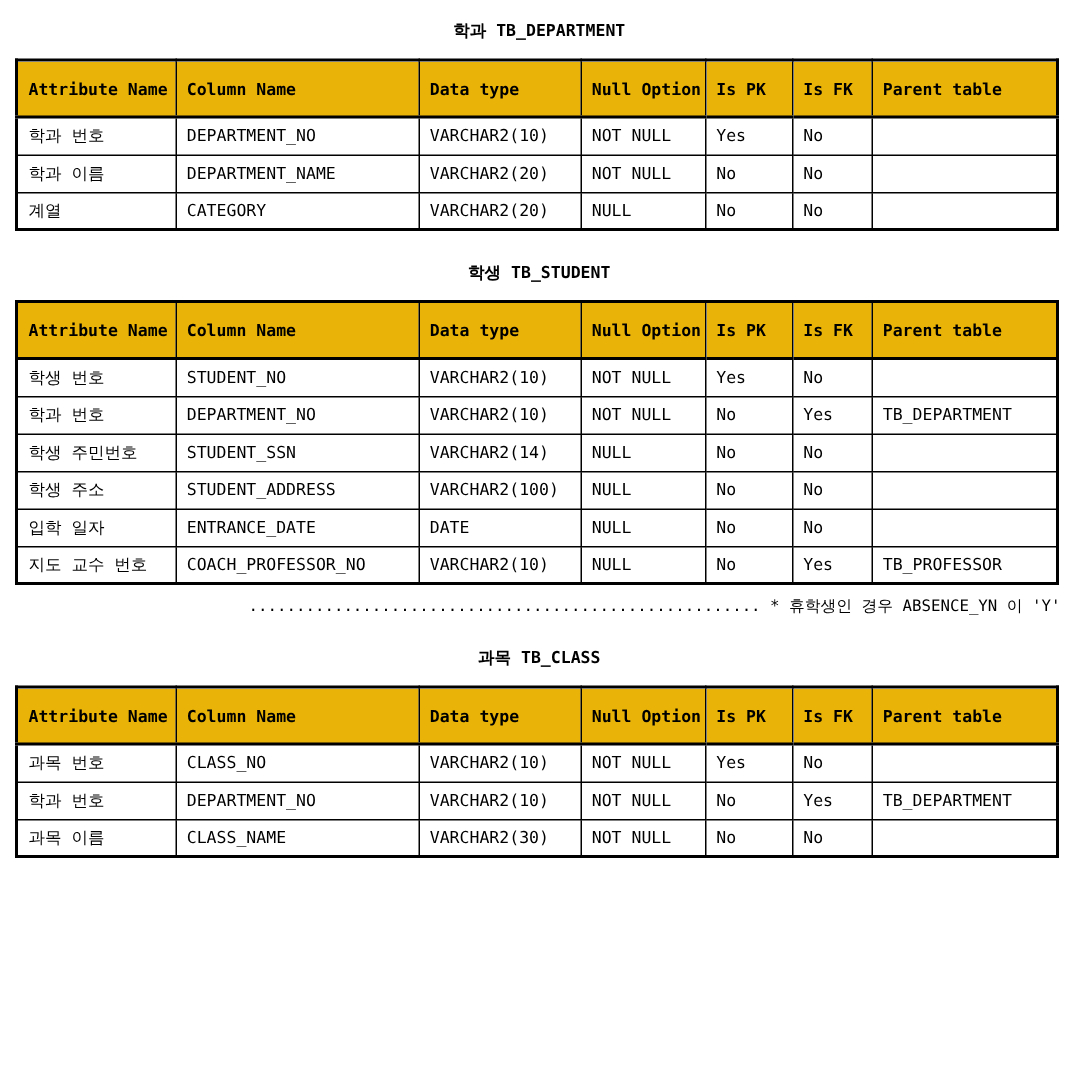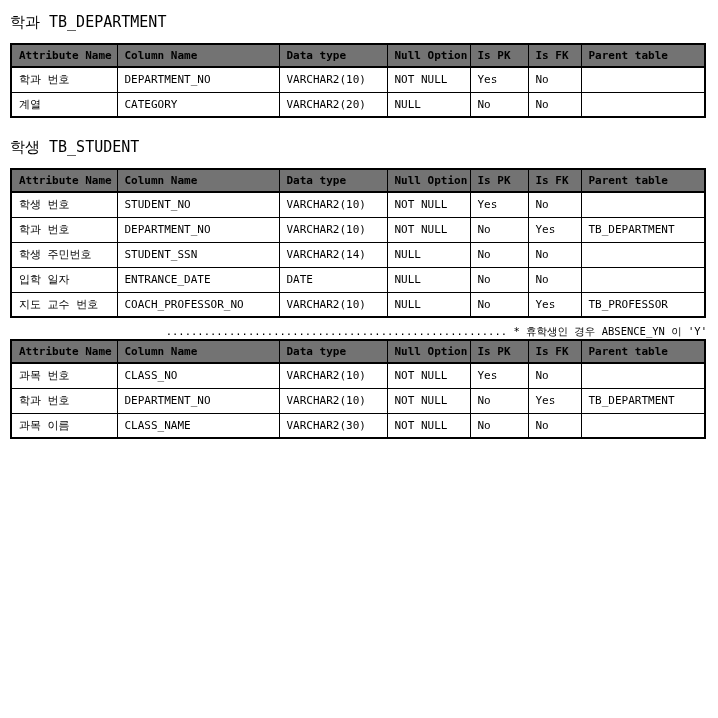--- a/index.html
+++ b/index.html
@@ -11,22 +11,23 @@
     font-family: "DejaVu Sans Mono", "Liberation Mono", monospace;
     color: #000000;
   }
   .page {
     width: 718px;
     height: 718px;
     padding: 6px 9px 10px 10px;
     overflow: hidden;
   }
   .table-title {
-    font-size: 15px;
-    font-weight: normal;
+    text-align: center;
+    font-size: 11px;
+    font-weight: bold;
     margin: 20px 0 11px 0;
     font-family: "DejaVu Sans Mono", "Liberation Mono", monospace;
   }
   .table-section:first-child .table-title { margin-top: 7px; }
   table.schema-table {
     border-collapse: collapse;
     table-layout: fixed;
     width: 694px;
     border: 2px solid #000000;
   }
@@ -34,23 +35,23 @@
   table.schema-table td {
     border: 1px solid #000000;
     font-size: 11px;
     padding: 0 7px;
     text-align: left;
     vertical-align: middle;
     white-space: nowrap;
     overflow: hidden;
   }
   table.schema-table th {
-    background: #737373;
+    background: #eab308;
     font-weight: bold;
-    height: 23px;
+    height: 38px;
     border-bottom: 2px solid #000000;
   }
   table.schema-table td {
     height: 25px;
     background: #ffffff;
   }
   .note {
     text-align: right;
     font-size: 10.5px;
     margin: 7px 2px 0 0;
@@ -90,20 +91,29 @@
           <tr>
             <td>학과 번호</td>
             <td>DEPARTMENT_NO</td>
             <td>VARCHAR2(10)</td>
             <td>NOT NULL</td>
             <td>Yes</td>
             <td>No</td>
             <td></td>
           </tr>
           <tr>
+            <td>학과 이름</td>
+            <td>DEPARTMENT_NAME</td>
+            <td>VARCHAR2(20)</td>
+            <td>NOT NULL</td>
+            <td>No</td>
+            <td>No</td>
+            <td></td>
+          </tr>
+          <tr>
             <td>계열</td>
             <td>CATEGORY</td>
             <td>VARCHAR2(20)</td>
             <td>NULL</td>
             <td>No</td>
             <td>No</td>
             <td></td>
           </tr>
         </tbody>
     </table>
@@ -154,20 +164,29 @@
           <tr>
             <td>학생 주민번호</td>
             <td>STUDENT_SSN</td>
             <td>VARCHAR2(14)</td>
             <td>NULL</td>
             <td>No</td>
             <td>No</td>
             <td></td>
           </tr>
           <tr>
+            <td>학생 주소</td>
+            <td>STUDENT_ADDRESS</td>
+            <td>VARCHAR2(100)</td>
+            <td>NULL</td>
+            <td>No</td>
+            <td>No</td>
+            <td></td>
+          </tr>
+          <tr>
             <td>입학 일자</td>
             <td>ENTRANCE_DATE</td>
             <td>DATE</td>
             <td>NULL</td>
             <td>No</td>
             <td>No</td>
             <td></td>
           </tr>
           <tr>
             <td>지도 교수 번호</td>
@@ -177,20 +196,21 @@
             <td>No</td>
             <td>Yes</td>
             <td>TB_PROFESSOR</td>
           </tr>
         </tbody>
     </table>
     <div class="note">...................................................... * 휴학생인 경우 ABSENCE_YN 이 'Y'</div>
   </section>
 
   <section class="table-section">
+    <h2 class="table-title">과목 TB_CLASS</h2>
     <table class="schema-table">
       <colgroup>
         <col style="width:106px">
           <col style="width:162px">
           <col style="width:108px">
         <col style="width:83px">
           <col style="width:58px">
           <col style="width:53px">
           <col style="width:124px">
       </colgroup>

